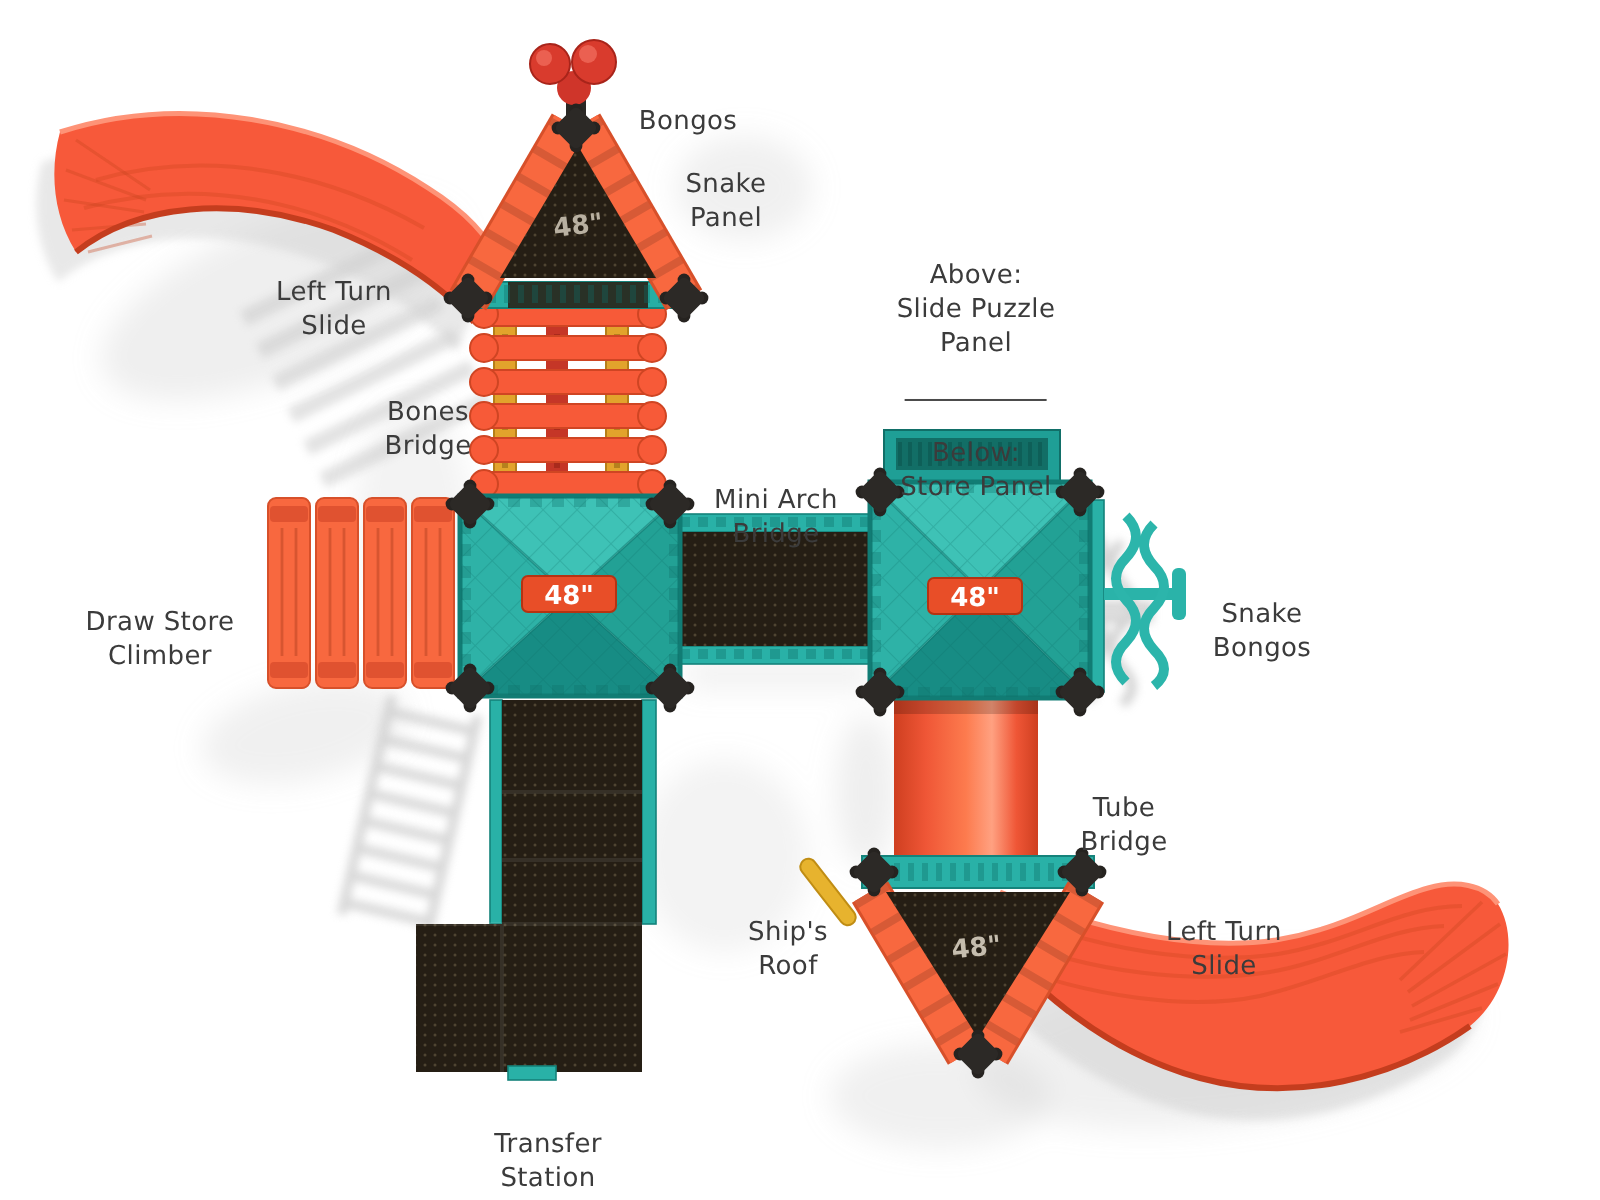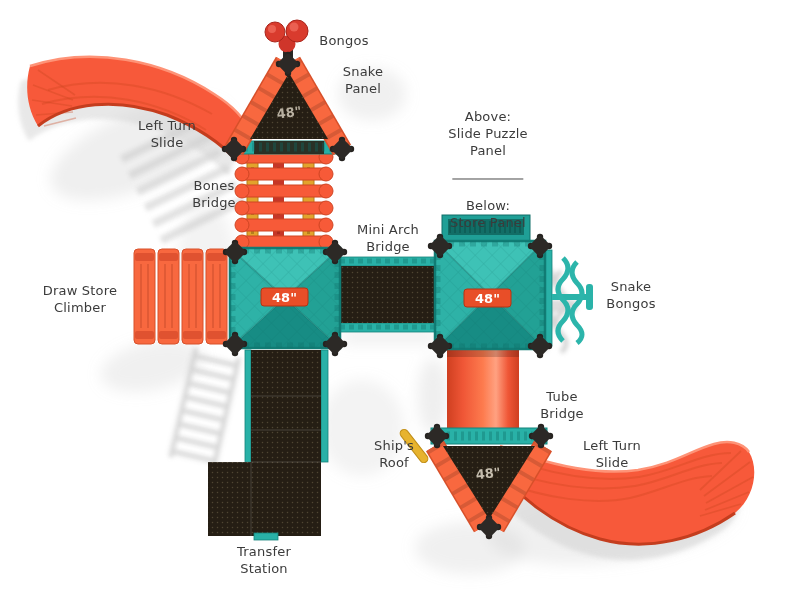--- a/index.html
+++ b/index.html
@@ -1,20 +1,20 @@
 <!DOCTYPE html>
 <html><head>
 <meta charset="utf-8">
 <style>
   html,body{margin:0;padding:0;background:#fff;}
   #stage{position:relative;width:800px;height:600px;background:#ffffff;overflow:hidden;
          font-family:"DejaVu Sans","Liberation Sans",sans-serif;}
   #stage svg{position:absolute;left:0;top:0;}
   .lbl{position:absolute;transform:translate(-50%,-50%);font-size:13px;line-height:1.3;
-       color:#3b3b3b;text-align:center;white-space:pre-line;letter-spacing:.2px;}
+       color:#3b3b3b;text-align:center;white-space:pre-line;letter-spacing:.2px;margin-top:21px;}
   .divider{height:1px;background:#4a4a4a;margin:2px 4px;}
 </style>
 </head>
 <body>
 
 <div id="stage">
 <svg width="800" height="600" viewBox="0 0 800 600">
   <defs>
     <pattern id="dots" width="5" height="5" patternUnits="userSpaceOnUse">
       <circle cx="2.5" cy="2.5" r="0.75" fill="#7a6c50" opacity="0.5"></circle>
@@ -327,21 +327,21 @@
   <div class="divider"></div>
   <div>Below:
 Store Panel</div>
 </div>
 <div class="lbl" style="left:388px;top:239px">Mini Arch
 Bridge</div>
 <div class="lbl" style="left:80px;top:300px">Draw Store
 Climber</div>
 <div class="lbl" style="left:631px;top:296px">Snake
 Bongos</div>
-<div class="lbl" style="left:562px;top:406px">Tube
+<div class="lbl" style="left:562px;top:393px">Tube
 Bridge</div>
 <div class="lbl" style="left:394px;top:455px">Ship's
 Roof</div>
 <div class="lbl" style="left:612px;top:455px">Left Turn
 Slide</div>
-<div class="lbl" style="left:264px;top:561px">Transfer
+<div class="lbl" style="left:274px;top:561px">Transfer
 Station</div>
 </div>
 
 </body></html>

